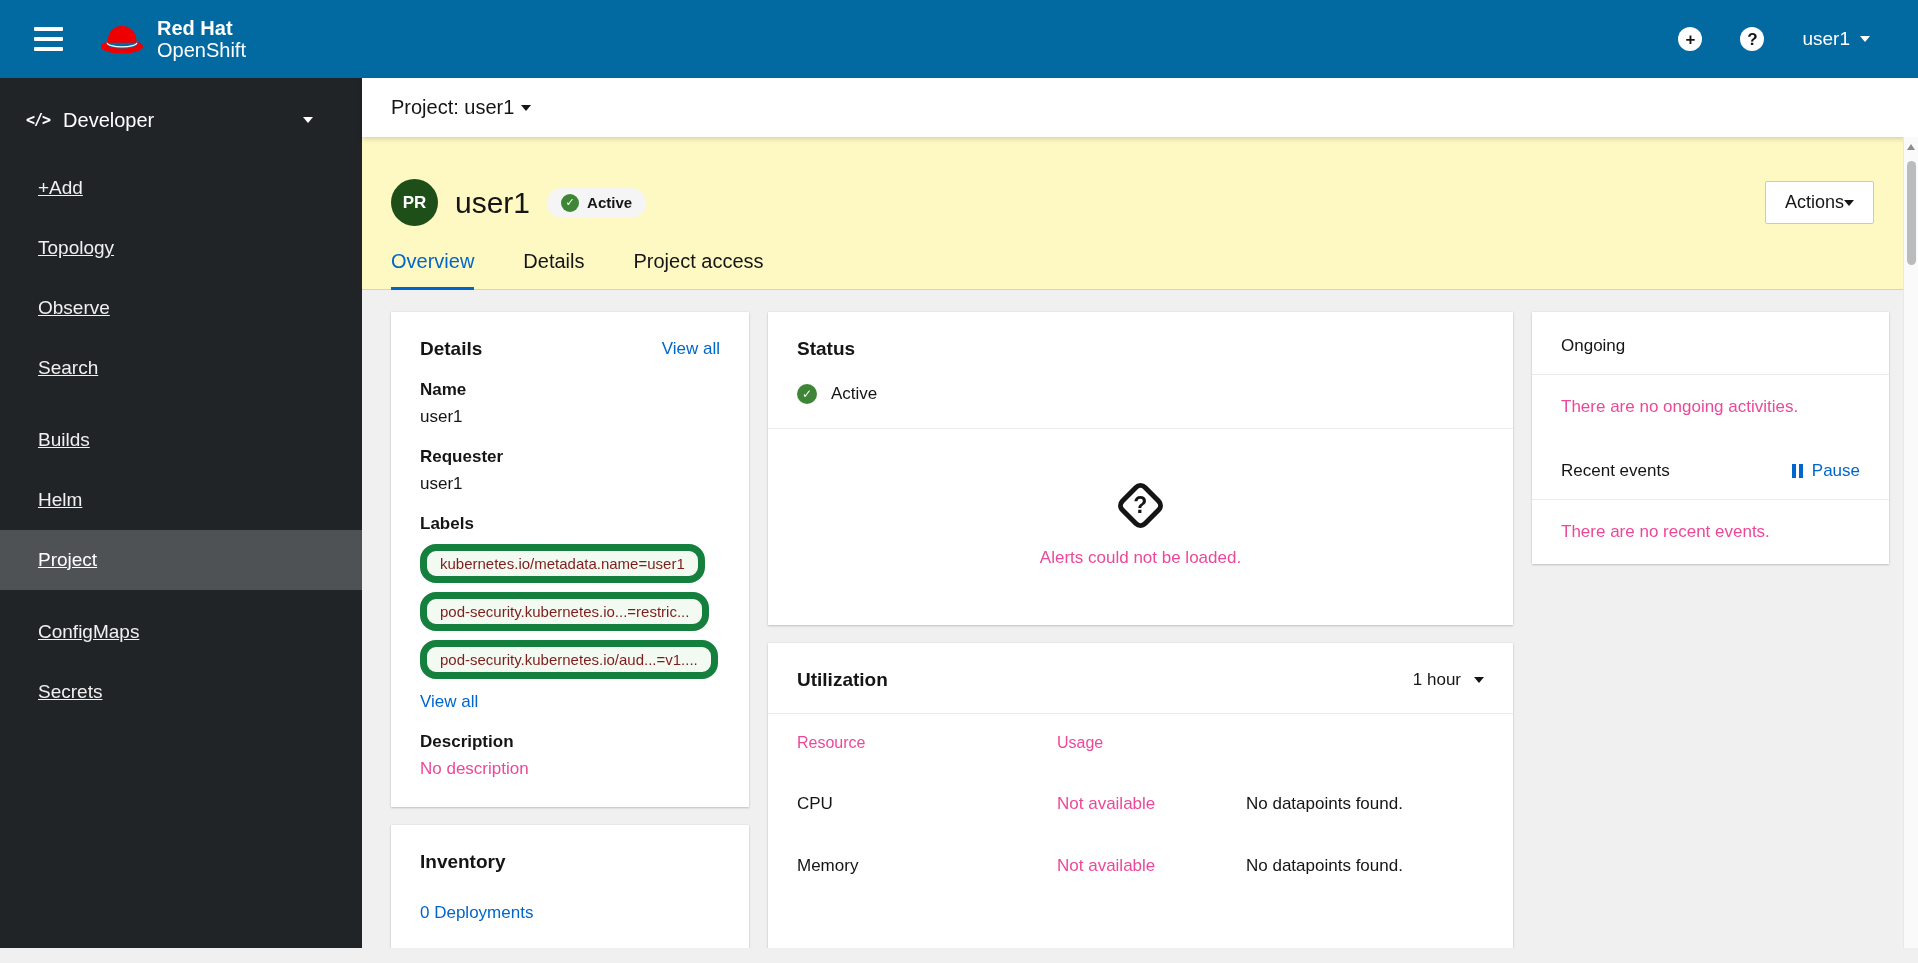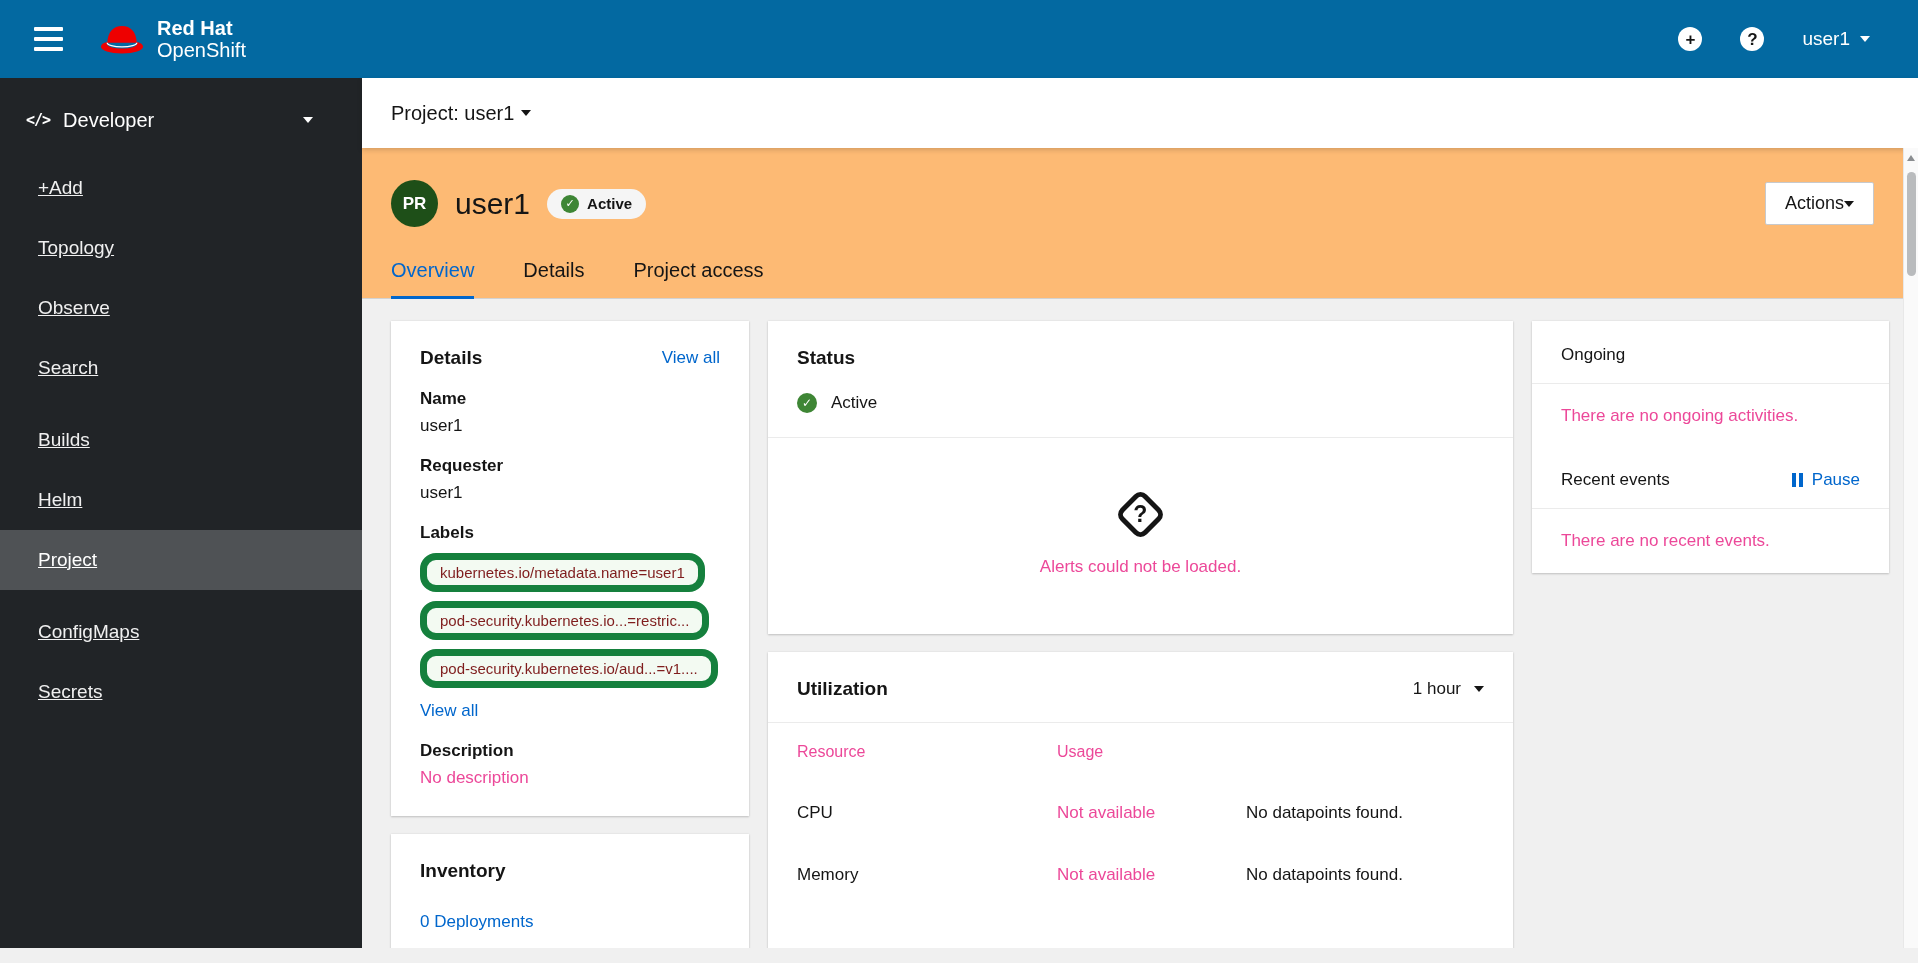--- a/index.html
+++ b/index.html
@@ -30,34 +30,34 @@
   .perspective { height: 60px; display: flex; align-items: center; gap: 13px; padding: 0 49px 0 26px; font-size: 20px; color: #fff; cursor: pointer; }
   .code-icon { font-family: "DejaVu Sans Mono", monospace; font-size: 15px; font-weight: 700; letter-spacing: -1px; }
   .perspective .caret { margin-left: auto; }
   .nav-group { margin-top: 8px; }
   .nav-group + .nav-group { margin-top: 12px; }
   .nav-item { height: 60px; display: flex; align-items: center; padding: 0 38px; font-size: 19px; color: #f0f0f0; cursor: pointer; text-decoration: underline; }
   .nav-item.active { background: #4f5255; color: #fff; }
 
   
   .main { flex: 1; min-width: 0; display: flex; flex-direction: column; background: #f0f0f0; }
-  .project-bar { height: 70px; background: #fff; display: flex; align-items: center; gap: 7px; padding: 0 29px; font-size: 20px; box-shadow: 0 2px 5px rgba(3,3,3,0.16); position: relative; z-index: 3; text-align: right; }
+  .project-bar { height: 59px; background: #fff; display: flex; align-items: center; gap: 7px; padding: 0 29px; font-size: 20px; box-shadow: 0 2px 5px rgba(3,3,3,0.16); position: relative; z-index: 3; text-align: right; }
   .project-bar .caret { color: #151515; }
 
   .scroll-region { flex: 1; position: relative; overflow: hidden; }
 
-  .page-header { background: #fdba74; padding-top: 32px; }
+  .page-header { background: #fef9c3; padding-top: 42px; }
   .title-row { display: flex; align-items: center; gap: 17px; padding: 0 44px 0 29px; }
   .project-badge { width: 47px; height: 47px; border-radius: 50%; background: #1e4f18; color: #fff; font-weight: 700; font-size: 17px; display: flex; align-items: center; justify-content: center; flex-shrink: 0; }
   .page-title { font-size: 30px; font-weight: 400; color: #151515; }
   .status-pill { display: flex; align-items: center; gap: 8px; background: #f5f5f5; border-radius: 20px; padding: 6px 14px; font-size: 15px; font-weight: 700; }
   .check-circle { width: 18px; height: 18px; border-radius: 50%; background: #3e8635; color: #fff; font-size: 11px; font-weight: 700; display: flex; align-items: center; justify-content: center; flex-shrink: 0; }
   .actions-button { margin-left: auto; display: flex; align-items: center; background: #fff; border: 1px solid #c7c9cc; border-radius: 2px; padding: 10px 19px; font-size: 18px; color: #151515; cursor: pointer; font-family: inherit; }
 
-  .tabs { display: flex; gap: 49px; padding: 0 29px; margin-top: 32px; border-bottom: 1px solid #d2d2d2; }
+  .tabs { display: flex; gap: 49px; padding: 0 29px; margin-top: 24px; border-bottom: 1px solid #d2d2d2; }
   .tab { padding-bottom: 16px; font-size: 20px; color: #151515; cursor: pointer; position: relative; }
   .tab.active { color: #0066cc; }
   .tab.active::after { content: ""; position: absolute; left: 0; right: 0; bottom: -1px; height: 3px; background: #0066cc; }
 
   
   .content { padding: 22px 29px 0; display: grid; grid-template-columns: 358px minmax(0,1fr) 357px; gap: 19px; align-items: start; }
   .col { display: flex; flex-direction: column; gap: 18px; }
   .card { background: #fff; box-shadow: 0 1px 2px rgba(3,3,3,0.18), 0 0 2px rgba(3,3,3,0.08); }
   .card-head { display: flex; align-items: center; justify-content: space-between; padding: 26px 29px 0; }
   .card-title { font-size: 19px; font-weight: 700; }

